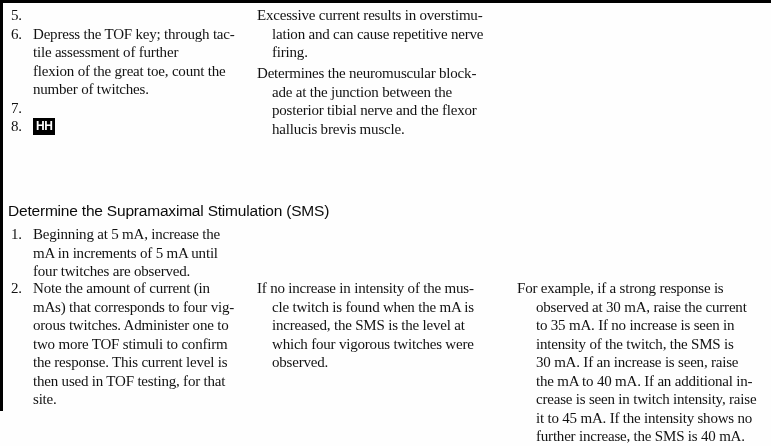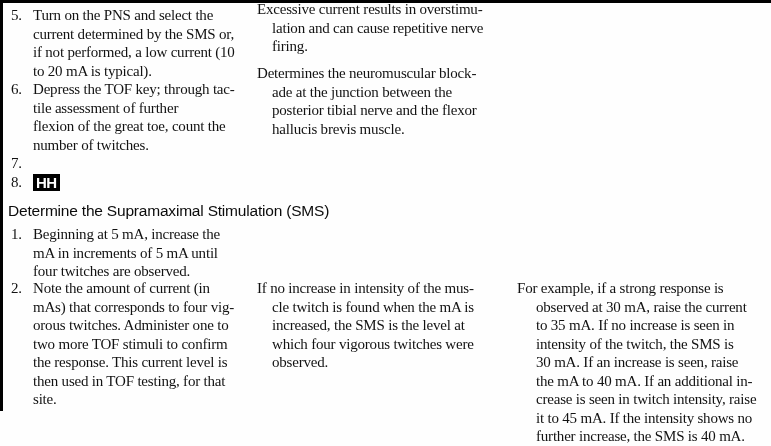--- a/index.html
+++ b/index.html
@@ -56,61 +56,57 @@
     letter-spacing: -0.2px;
     white-space: pre;
     color: #0b0b0b;
   }
   .hh-icon {
     display: inline-block;
     background: #000000;
     color: #ffffff;
     font-family: "Liberation Sans", sans-serif;
     font-weight: bold;
-    font-size: 15px;
+    font-size: 12px;
     line-height: 13px;
     letter-spacing: -0.5px;
     padding: 2px 3px 2px 3px;
     vertical-align: top;
     margin-top: 1px;
   }
 </style>
 </head>
 <body>
 
 <div class="page">
 
   <div class="rule-top"></div>
   <div class="rule-left"></div>
 
   <div class="abs" style="left:11px; top:6px; width:245px;">
     <div class="step-row">
       <span class="step-num">5.</span>
-      <span class="step-text">Turn on the PNS and select the
-current determined by the SMS or,
-if not performed, a low current (10
-to 20 mA is typical).</span>
     </div>
     <div class="step-row">
       <span class="step-num">6.</span>
       <span class="step-text">Depress the TOF key; through tac-
 tile assessment of further
 flexion of the great toe, count the
 number of twitches.</span>
     </div>
     <div class="step-row">
       <span class="step-num">7.</span>
     </div>
     <div class="step-row">
       <span class="step-num">8.</span>
       <span class="hh-icon">HH</span>
     </div>
   </div>
 
-  <div class="abs hang-m" style="left:257px; top:0; width:255px;">Excessive current results in overstimu-
+  <div class="abs hang-m" style="left:257px; top:6px; width:255px;">Excessive current results in overstimu-
 lation and can cause repetitive nerve
 firing.</div>
   <div class="abs hang-m" style="left:257px; top:64px; width:255px;">Determines the neuromuscular block-
 ade at the junction between the
 posterior tibial nerve and the flexor
 hallucis brevis muscle.</div>
 
   <div class="abs section-heading" style="left:8px; top:201px;">Determine the Supramaximal Stimulation (SMS)</div>
 
   <div class="abs" style="left:11px; top:225px; width:245px;">

